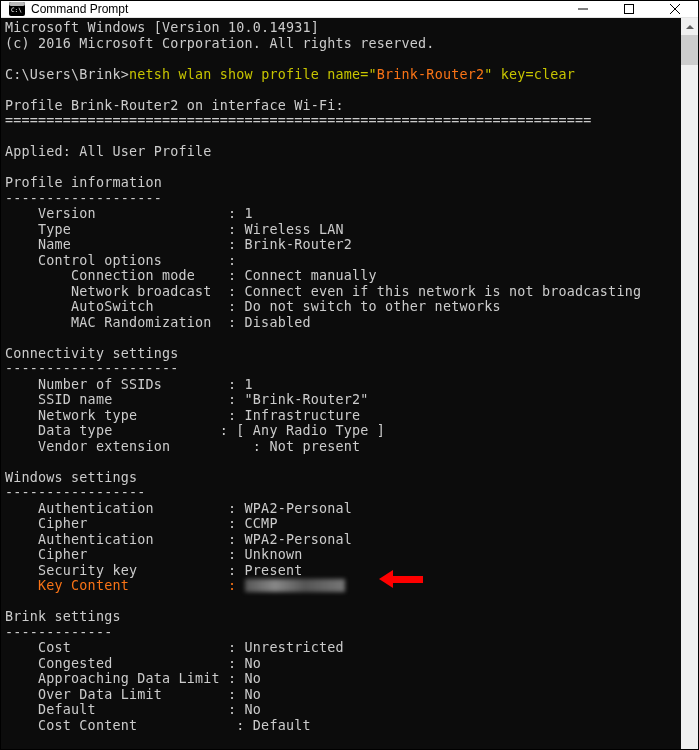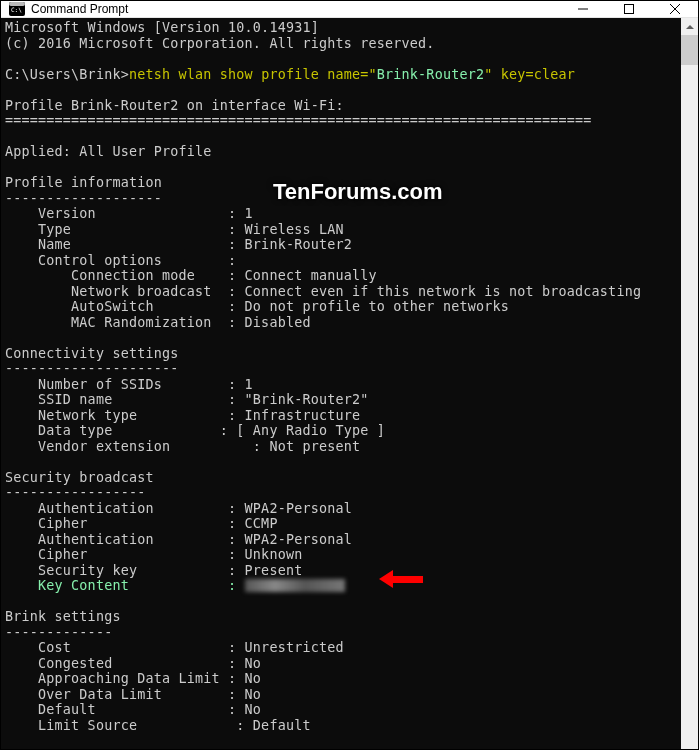--- a/index.html
+++ b/index.html
@@ -59,21 +59,21 @@
     flex: 1;
     padding: 2px 0 2px 4px;
     color: #ccc;
     font-size: 13.4px;
     line-height: 15.5px;
     white-space: pre;
     letter-spacing: 0.2px;
     overflow: hidden;
     position: relative;
   }
-  .kw-red { color: #86efac; }
+  .kw-red { color: #f97316; }
   .kw-yellow { color: #c7c400; }
   .blur {
     display: inline-block;
     width: 100px;
     height: 13px;
     background: linear-gradient(90deg,#555 0%,#888 30%,#555 60%,#777 100%);
     filter: blur(2px);
     vertical-align: -2px;
   }
   .watermark {
@@ -183,51 +183,50 @@
 <span>Applied: All User Profile</span>
 
 <span>Profile information</span>
 <span>-------------------</span>
 <span>    Version                : 1</span>
 <span>    Type                   : Wireless LAN</span>
 <span>    Name                   : Brink-Router2</span>
 <span>    Control options        :</span>
 <span>        Connection mode    : Connect manually</span>
 <span>        Network broadcast  : Connect even if this network is not broadcasting</span>
-<span>        AutoSwitch         : Do not profile to other networks</span>
+<span>        AutoSwitch         : Do not switch to other networks</span>
 <span>        MAC Randomization  : Disabled</span>
 
 <span>Connectivity settings</span>
 <span>---------------------</span>
 <span>    Number of SSIDs        : 1</span>
 <span>    SSID name              : "Brink-Router2"</span>
 <span>    Network type           : Infrastructure</span>
 <span>    Data type             : [ Any Radio Type ]</span>
 <span>    Vendor extension          : Not present</span>
 
-<span>Security broadcast</span>
+<span>Windows settings</span>
 <span>-----------------</span>
 <span>    Authentication         : WPA2-Personal</span>
 <span>    Cipher                 : CCMP</span>
 <span>    Authentication         : WPA2-Personal</span>
 <span>    Cipher                 : Unknown</span>
 <span>    Security key           : Present</span>
 <span class="kw-red">    Key Content            : </span><span class="blur"></span>
 
 <span>Brink settings</span>
 <span>-------------</span>
 <span>    Cost                   : Unrestricted</span>
 <span>    Congested              : No</span>
 <span>    Approaching Data Limit : No</span>
 <span>    Over Data Limit        : No</span>
 <span>    Default                : No</span>
-<span>    Limit Source            : Default</span>
+<span>    Cost Content            : Default</span>
 
 <span>C:\Users\Brink&gt;</span><span class="cursor"></span>
-      <div class="watermark">TenForums.com</div>
       <div class="arrow">
         <div class="arrow-head"></div>
         <div class="arrow-line"></div>
       </div>
     </div>
 
     <div class="scrollbar">
       <div class="sb-btn-up">
         <svg width="8" height="4">
             <polygon points="4,0 8,4 0,4" fill="#606060"></polygon>

